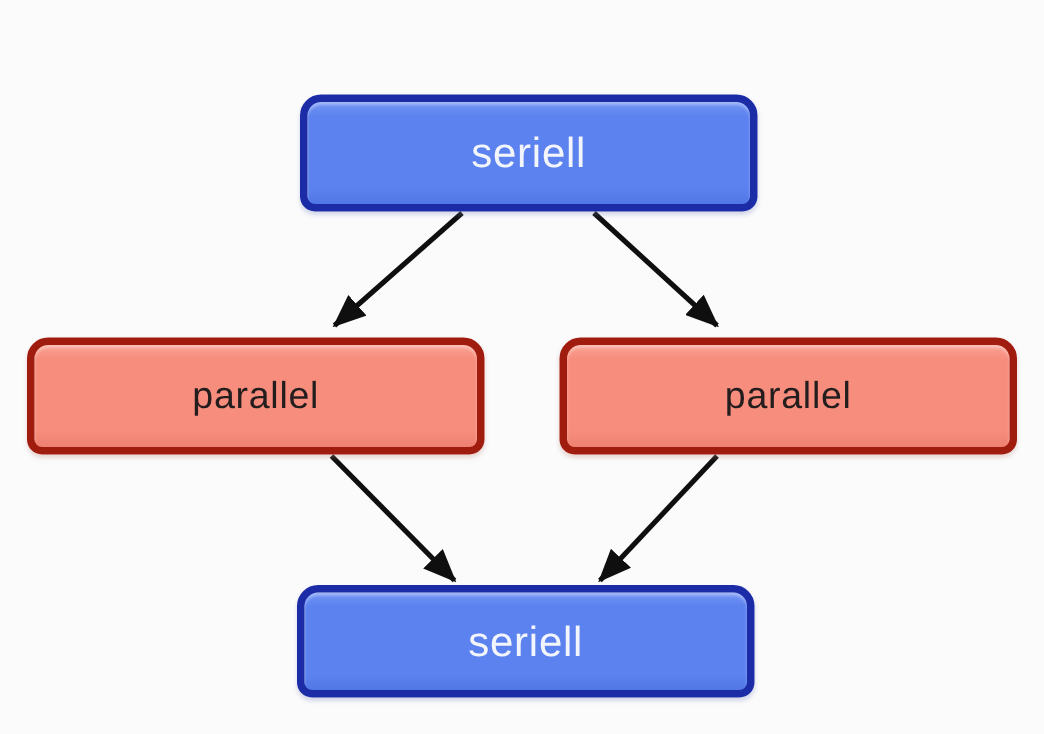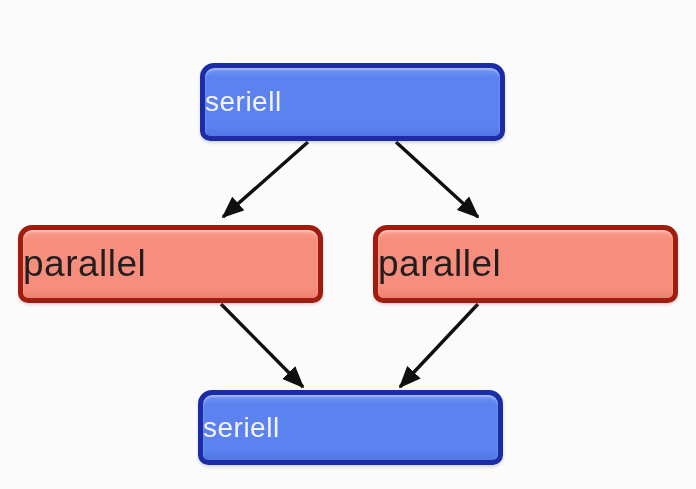--- a/index.html
+++ b/index.html
@@ -20,21 +20,21 @@
     background: #fbfbfc;
   }
   .node {
     position: absolute;
     box-sizing: border-box;
     width: 305px;
     height: 78px;
     border-radius: 14px 14px 10px 10px;
     display: flex;
     align-items: center;
-    justify-content: flex-start;
+    justify-content: center;
     box-shadow: 0 2px 3px rgba(120,130,190,0.25);
   }
   .node .label {
     letter-spacing: 0.5px;
   }
   .node.seriell {
     background: linear-gradient(180deg, #7495f4 0%, #5b82ef 14%, #5b82ef 84%, #5077e4 100%);
     border: 5px solid #1c2ca6;
     box-shadow: inset 0 2px 2px rgba(255,255,255,0.35), 0 2px 3px rgba(120,130,190,0.3);
   }
@@ -42,21 +42,21 @@
     color: #f3f5fc;
     font-size: 28px;
   }
   .node.parallel {
     background: linear-gradient(180deg, #f9a192 0%, #f78d7d 14%, #f78d7d 84%, #ee8171 100%);
     border: 5px solid #a01c0e;
     box-shadow: inset 0 2px 2px rgba(255,255,255,0.35), 0 2px 3px rgba(190,130,120,0.3);
   }
   .node.parallel .label {
     color: #231d1e;
-    font-size: 37px;
+    font-size: 25px;
   }
   #node-seriell-top    { left: 200px; top: 63px; }
   #node-parallel-left  { left: 18px;  top: 225px; }
   #node-parallel-right { left: 373px; top: 225px; }
   #node-seriell-bottom { left: 198px; top: 390px; height: 75px; }
   .edges-layer {
     position: absolute;
     left: 0; top: 0;
     width: 696px;
     height: 489px;

